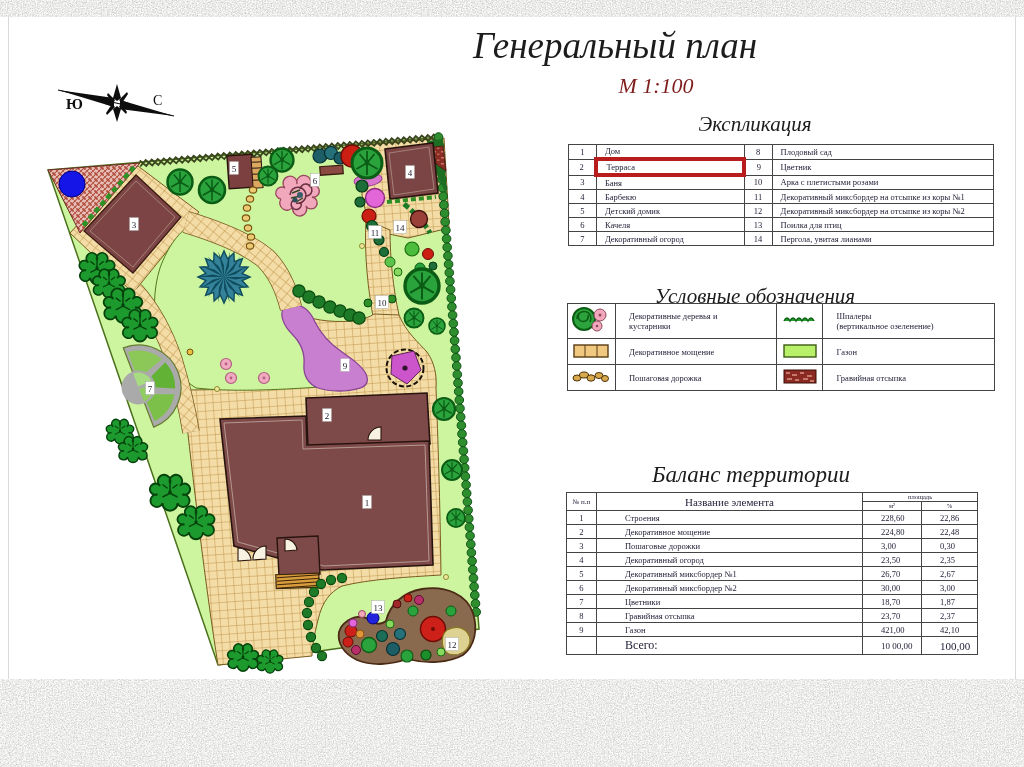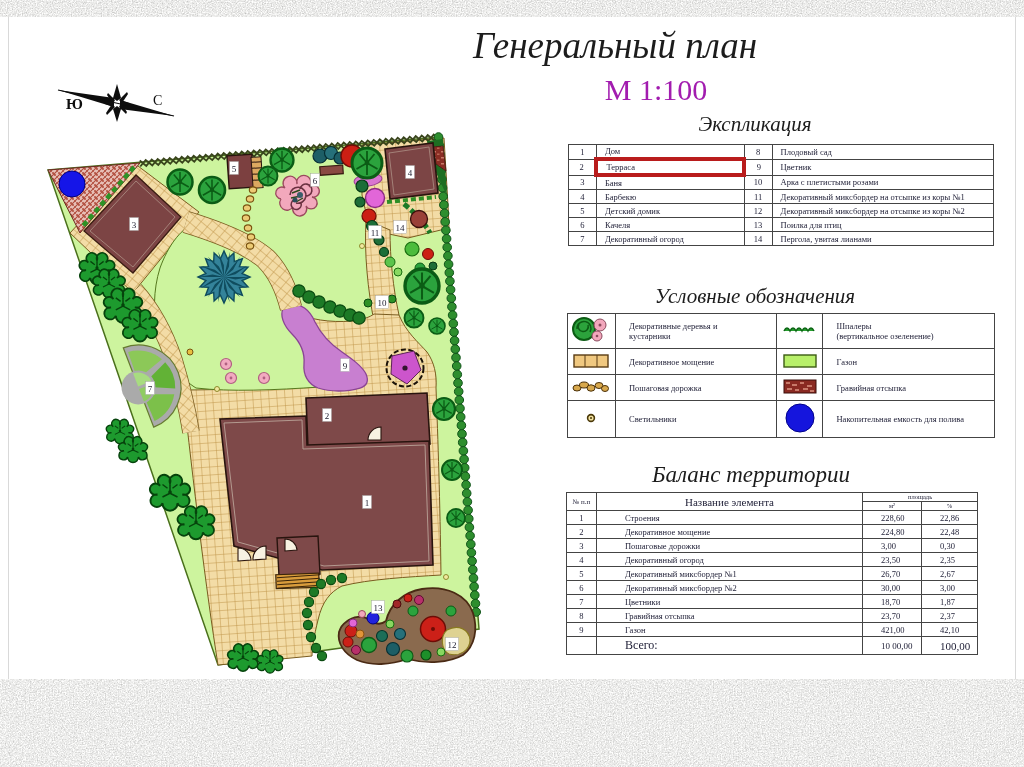--- a/index.html
+++ b/index.html
@@ -43,21 +43,21 @@
 <rect width="1024" height="88" filter="url(#noise2)"></rect>
 </svg>
 </div>
 
 <div class="abs" style="left:8px;top:17px;width:1px;height:662px;background:#d9d9d9;"></div>
 
 <div class="abs" style="left:1015px;top:17px;width:1px;height:662px;background:#d9d9d9;"></div>
 
 <div class="abs" style="left:420px;top:24px;width:390px;text-align:center;font-style:italic;font-size:37px;color:#1c1c1c;">Генеральный план</div>
 
-<div class="abs" style="left:551px;top:73px;width:210px;text-align:center;font-size:30px;color:#a21caf;">М 1:100</div>
+<div class="abs" style="left:551px;top:73px;width:210px;text-align:center;font-style:italic;font-size:22px;color:#7f1d1d;">М 1:100</div>
 
 <div class="abs" style="left:52px;top:78px;width:130px;height:48px;">
 <svg width="130" height="48" viewBox="0 0 130 48">
 <g fill="#0e0e0e" stroke="none">
 <polygon points="6,12 62,20 62,29 6,12"></polygon>
 <polygon points="122,38 68,22 68,31 122,38"></polygon>
 <path d="M 6,12 L 122,38" stroke="#0e0e0e" stroke-width="1.2" fill="none"></path>
 <g transform="translate(65,25)">
 <polygon points="0,-19 4,-5 0,-2 -4,-5"></polygon>
 <polygon points="0,19 4,6 0,3 -4,6"></polygon>
@@ -126,21 +126,21 @@
           <td style="border:1px solid #444;padding-left:8px;">Декоративный огород</td>
           <td style="border:1px solid #444;text-align:center;">14</td>
           <td style="border:1px solid #444;padding-left:8px;">Пергола, увитая лианами</td>
         </tr>
 </tbody>
 </table>
 </div>
 
 <div class="abs" style="left:605px;top:284px;width:300px;text-align:center;font-style:italic;font-size:21px;color:#1c1c1c;">Условные обозначения</div>
 
-<div class="abs" style="left:567px;top:313px;">
+<div class="abs" style="left:567px;top:303px;">
 <table style="width:428px;font-size:8.5px;color:#23233a;">
 <colgroup>
         <col style="width:48px">
         <col style="width:161px">
         <col style="width:47px">
         <col style="width:172px">
       </colgroup>
 <tbody>
 <tr style="height:34px;">
 <td style="border:1px solid #444;text-align:center;"><svg width="44" height="30" viewBox="0 0 44 30">
@@ -188,31 +188,20 @@
                 <rect x="17" y="3" width="4" height="2"></rect>
                 <rect x="24" y="6" width="5" height="2"></rect>
                 <rect x="4" y="9" width="5" height="2"></rect>
                 <rect x="12" y="10" width="4" height="2"></rect>
                 <rect x="20" y="9" width="5" height="2"></rect>
                 <rect x="27" y="11" width="4" height="2"></rect>
               </g>
             </svg></td>
 <td style="border:1px solid #444;padding-left:13px;">Гравийная отсыпка</td>
 </tr>
-<tr style="height:33px;">
-<td style="border:1px solid #444;text-align:center;"><svg width="12" height="12" viewBox="0 0 12 12">
-              <circle cx="6" cy="6" r="3.4" fill="#f2e2a0" stroke="#4a3808" stroke-width="1.6"></circle>
-              <circle cx="6" cy="6" r="1" fill="#4a3808"></circle>
-            </svg></td>
-<td style="border:1px solid #444;padding-left:13px;">Светильники</td>
-<td style="border:1px solid #444;text-align:center;"><svg width="34" height="32" viewBox="0 0 34 32">
-              <circle cx="17" cy="16" r="14" fill="#1515dd" stroke="#00008a" stroke-width="1"></circle>
-            </svg></td>
-<td style="border:1px solid #444;padding-left:13px;">Накопительная емкость для полива</td>
-</tr>
 </tbody>
 </table>
 </div>
 
 <div class="abs" style="left:586px;top:462px;width:330px;text-align:center;font-style:italic;font-size:23px;color:#1c1c1c;">Баланс территории</div>
 
 <div class="abs" style="left:566px;top:492px;">
 <table style="width:412px;font-size:8.5px;color:#23233a;">
 <colgroup>
         <col style="width:30px">

